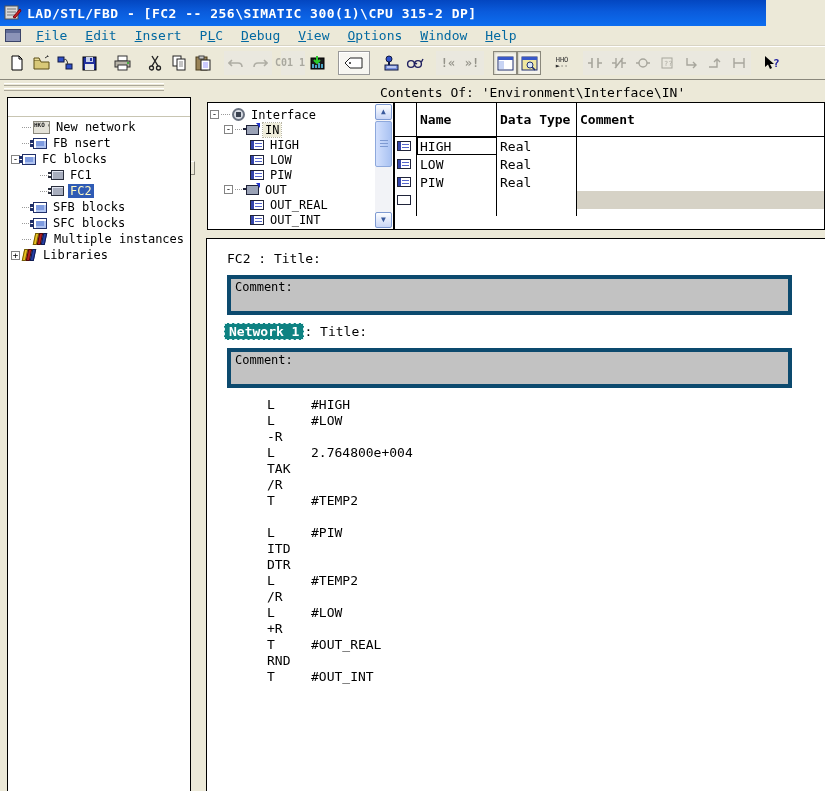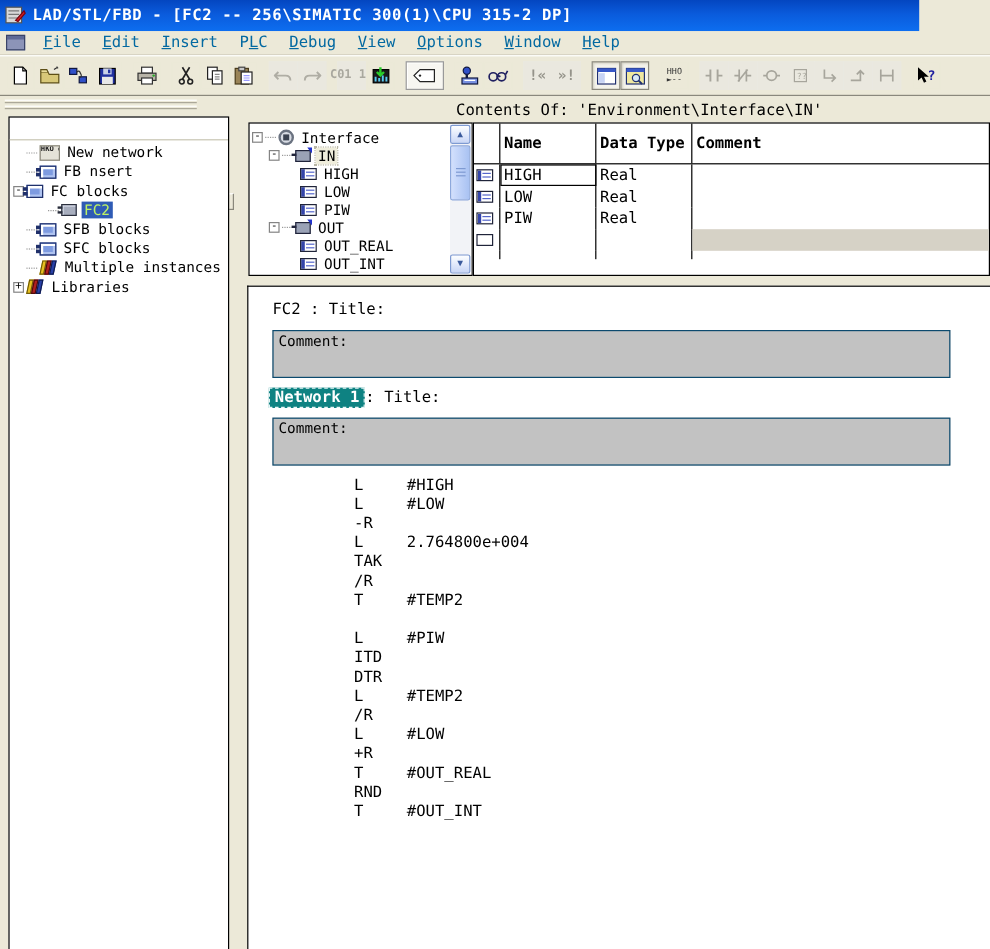--- a/index.html
+++ b/index.html
@@ -44,21 +44,21 @@
   .side-btn { position:absolute; width:14px; height:14px; top:81px; background:#ECE9D8;
     border:1px solid #fff; border-right-color:#8A887C; border-bottom-color:#8A887C;
     font-size:9px; line-height:12px; text-align:center; }
   .tree { padding-top:2px; font-size:12px; }
   .tree-strip { height:19px; border-bottom:1px solid #C8C5B2; }
   .t-row { height:16px; display:flex; align-items:center; white-space:nowrap; }
   .exp { width:9px; height:9px; border:1px solid #848484; background:#fff; font-size:9px; line-height:7px;
     text-align:center; margin:0 2px 0 0; flex:0 0 auto; color:#000; }
   .stub { width:9px; border-bottom:1px dotted #9a9a9a; height:1px; margin-right:2px; flex:0 0 auto; }
   .t-label { padding:0 2px; }
-  .t-label.selected { background:#2F5BB5; color:#bef264; }
+  .t-label.selected { background:#2F5BB5; color:#fef9c3; }
   .t-label.hl { background:#EFEDDB; outline:1px dotted #b9b6a4; }
 
   
   .ic { flex:0 0 auto; margin-right:4px; position:relative; }
   .ic-blockf { width:14px; height:11px; background:#7E9BE0; border:1px solid #20306A; box-shadow:inset 2px 2px 0 #fff, inset -2px -2px 0 #AFC3F0; }
   .ic-blockf::before, .ic-blockf::after { content:""; position:absolute; left:-4px; width:4px; height:3px; background:#20306A; }
   .ic-blockf::before { top:1px; } .ic-blockf::after { bottom:1px; }
   .ic-block { width:13px; height:10px; background:#A8AEBE; border:1px solid #2A2E3C; box-shadow:inset 1px 1px 0 #E2E6F2; }
   .ic-block::before, .ic-block::after { content:""; position:absolute; left:-4px; width:4px; height:2px; background:#2A2E3C; }
   .ic-block::before { top:1px; } .ic-block::after { bottom:1px; }
@@ -105,27 +105,27 @@
   .vc.type-col { width:80px; border-right:1px solid #000; }
   .vc.comment-col { flex:1; }
   .vc.focused { outline:1px solid #000; outline-offset:-1px; }
   .vc.grey { background:#D6D2C6; }
   .grid-ext { height:7px; }
 
   
   .editor { position:absolute; left:206px; top:238px; width:619px; height:553px; background:#fff;
     border-top:1px solid #000; border-left:1px solid #000; font-size:13px; }
   .blk-header { position:absolute; left:20px; top:12px; }
-  .cmt-box { position:absolute; left:20px; width:565px; height:40px; background:#C2C2C2; border:1px solid #0c4a6e;
+  .cmt-box { position:absolute; left:20px; width:565px; height:40px; background:#C2C2C2; border:4px solid #0c4a6e;
     padding:1px 4px; font-size:12px; }
   .net-row { position:absolute; left:17px; top:84px; display:flex; align-items:center; }
   .net-badge { background:#0E8282; color:#fff; font-weight:bold; padding:0 4px; height:17px; line-height:16px;
     border:1px dashed #E6F6F6; }
   .code { position:absolute; left:0; top:158px; width:100%; }
-  .code-line { height:16px; line-height:16px; padding-left:88px; white-space:pre; }
+  .code-line { height:16px; line-height:16px; padding-left:60px; white-space:pre; }
   .code-op { display:inline-block; min-width:44px; }
 
   svg { display:block; }
 </style>
 </head>
 <body>
 
 <div class="screen">
 
   <div class="titlebar">
@@ -396,20 +396,25 @@
           </div>
         <div class="t-row" style="padding-left:14px;">
           <span class="stub"></span>
             <span class="ic ic-blockf"></span>
           <span class="t-label">FB nsert</span>
           </div>
         <div class="t-row" style="padding-left:3px;">
           <span class="exp">-</span>
           <span class="ic ic-blockf"></span>
           <span class="t-label">FC blocks</span>
+          </div>
+        <div class="t-row" style="padding-left:32px;">
+          <span class="stub"></span>
+            <span class="ic ic-block"></span>
+          <span class="t-label">FC1</span>
           </div>
         <div class="t-row" style="padding-left:32px;">
           <span class="stub"></span>
             <span class="ic ic-block"></span>
           <span class="t-label selected">FC2</span>
           </div>
         <div class="t-row" style="padding-left:14px;">
           <span class="stub"></span>
             <span class="ic ic-blockf"></span>
           <span class="t-label">SFB blocks</span>

